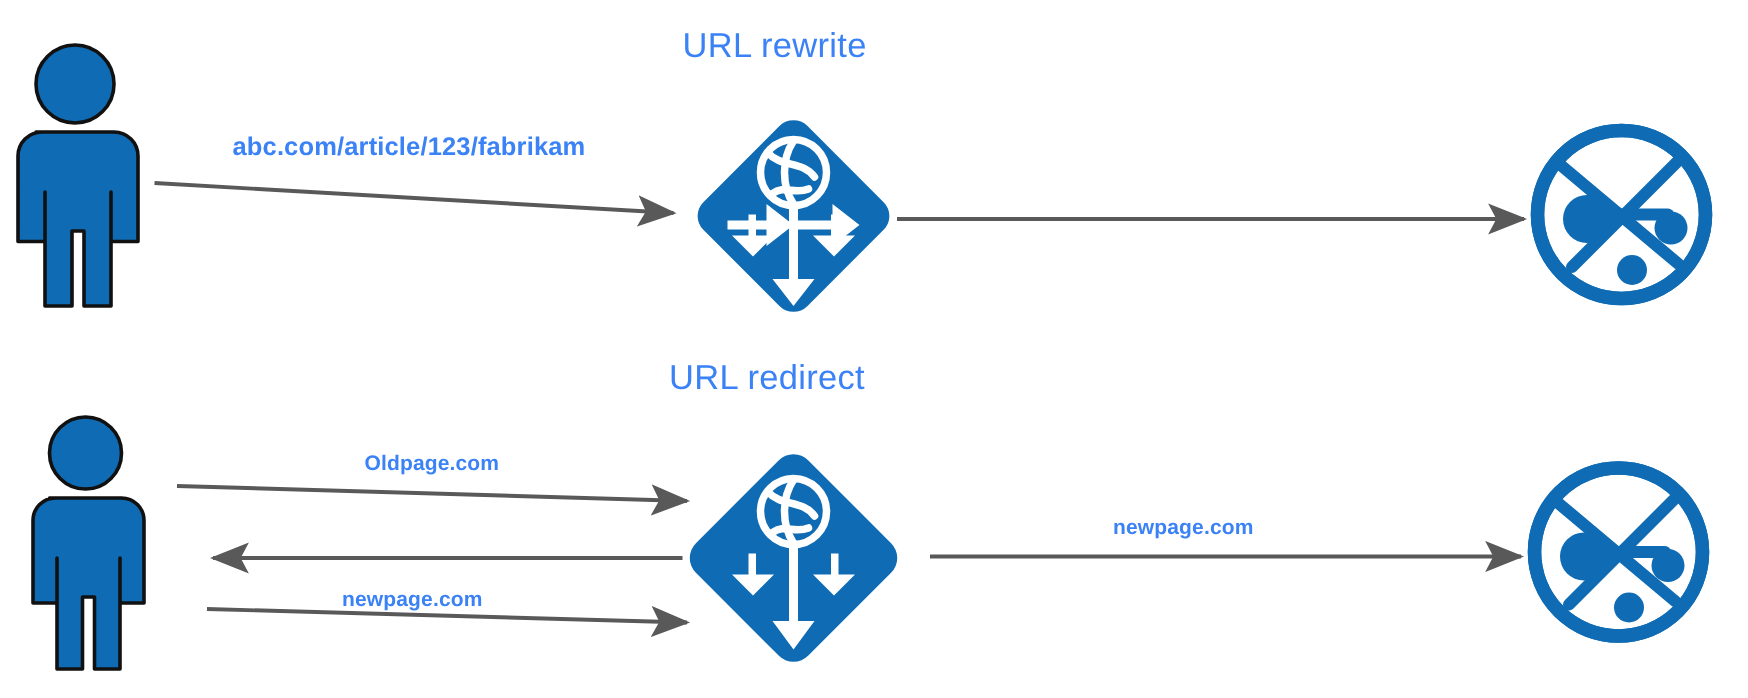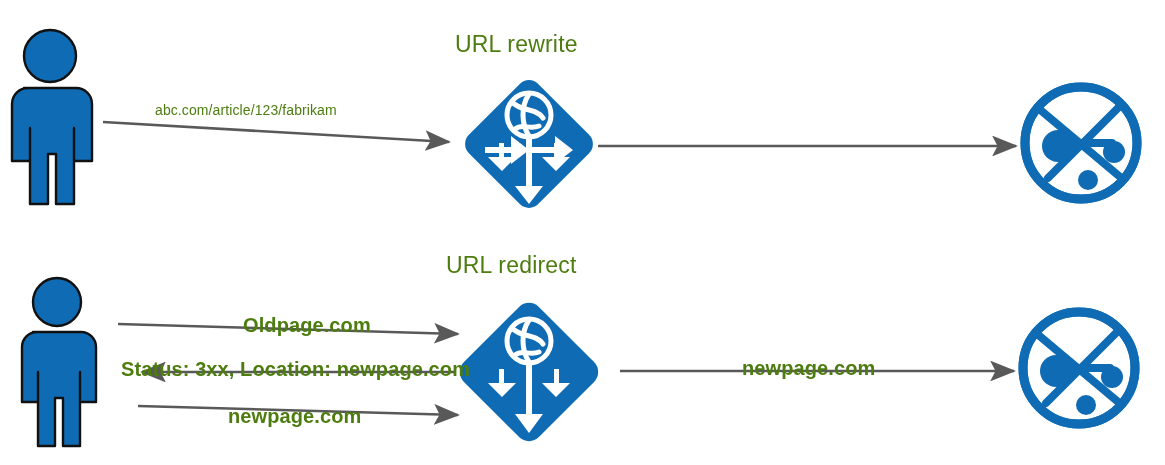--- a/index.html
+++ b/index.html
@@ -21,36 +21,35 @@
   .layer {
     position: absolute;
     left: 0;
     top: 0;
     width: 1165px;
     height: 465px;
   }
   .lbl {
     position: absolute;
     white-space: nowrap;
-    color: #4d7c0f;
+    color: #3b82f6;
     line-height: 1;
-    margin-top: 14px;
   }
   .section-title {
     font-size: 23px;
     font-weight: 400;
     letter-spacing: 0.2px;
   }
   .url-light {
+    font-size: 17px;
+    font-weight: 700;
+    letter-spacing: 0.1px;
+  }
+  .url-bold {
     font-size: 14px;
-    font-weight: 400;
-    letter-spacing: 0.1px;
-  }
-  .url-bold {
-    font-size: 20px;
     font-weight: bold;
     letter-spacing: 0.1px;
   }
   .icon-box {
     position: absolute;
   }
   .icon-box svg {
     display: block;
     width: 100%;
     height: 100%;
@@ -193,19 +192,18 @@
 
   <div class="lbl section-title" style="left:455px; top:19px;">URL rewrite</div>
 
   <div class="lbl url-light" style="left:155px; top:89px;">abc.com/article/123/fabrikam</div>
 
 
   <div class="lbl section-title" style="left:446px; top:240px;">URL redirect</div>
 
   <div class="lbl url-bold" style="left:243px; top:301px;">Oldpage.com</div>
 
-  <div class="lbl url-bold" style="left:121px; top:345px;">Status: 3xx, Location: newpage.com</div>
 
   <div class="lbl url-bold" style="left:228px; top:392px;">newpage.com</div>
 
   <div class="lbl url-bold" style="left:742px; top:344px;">newpage.com</div>
 
 </div>
 
 </body></html>

